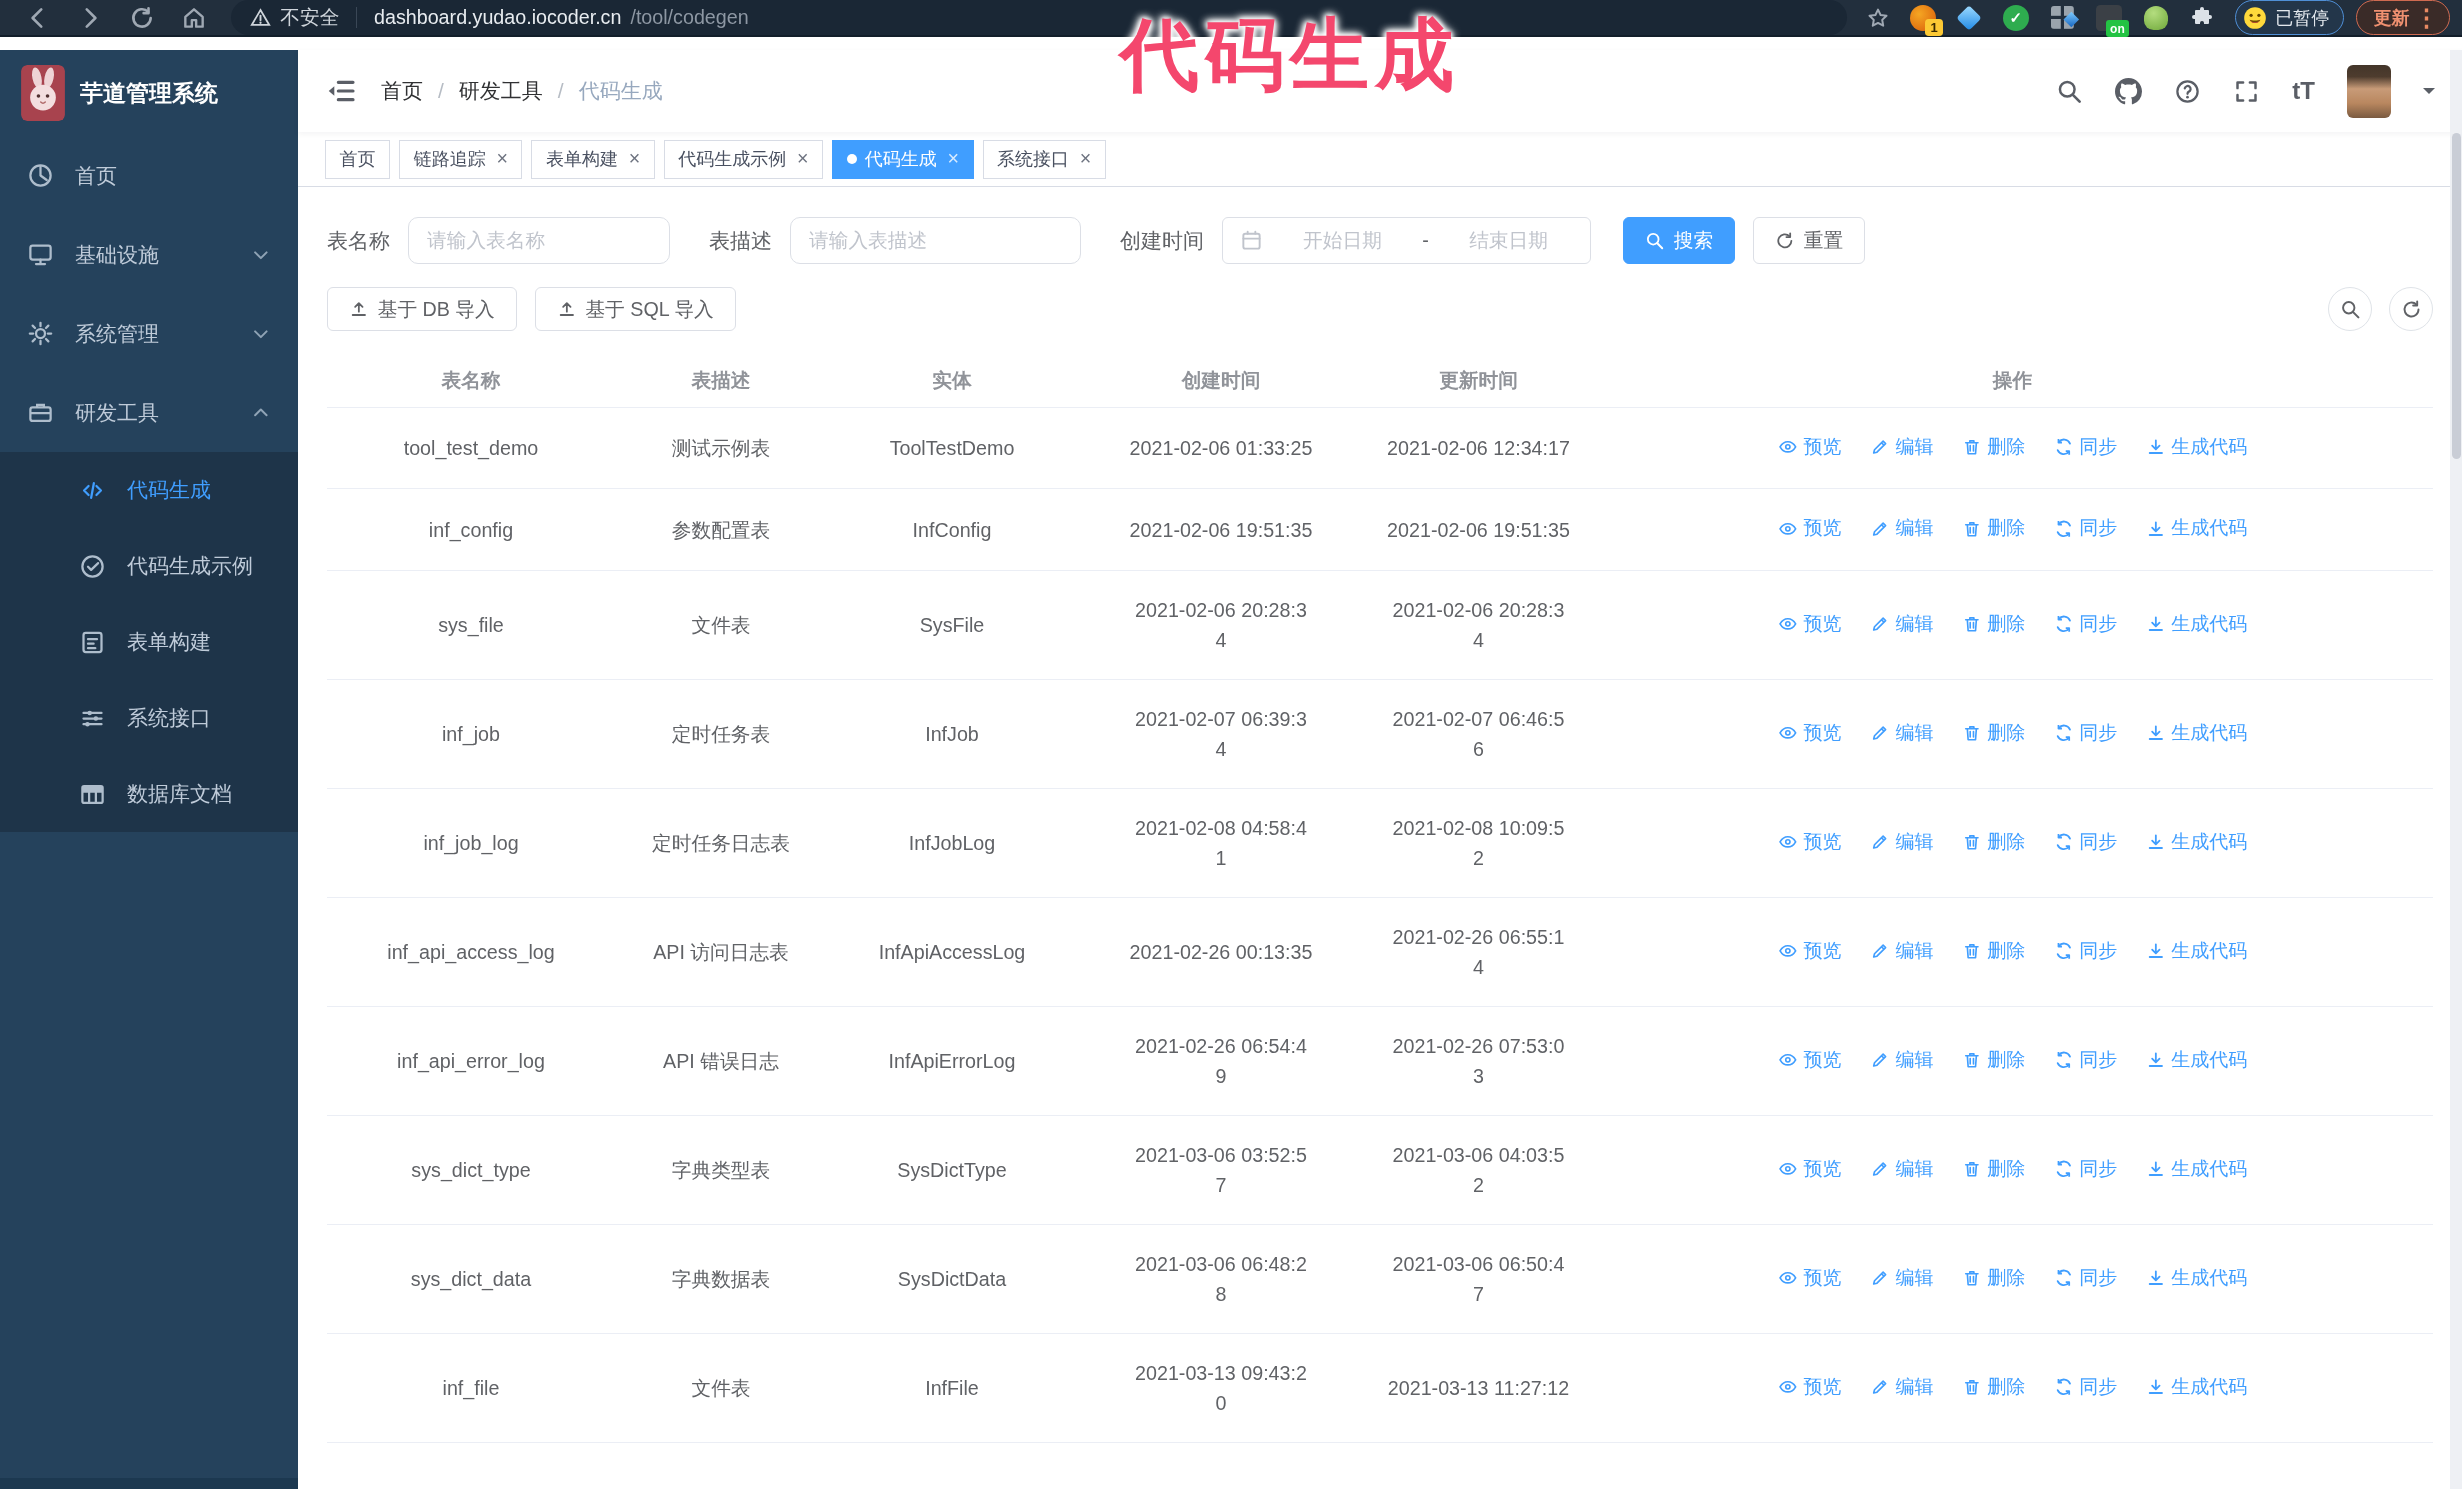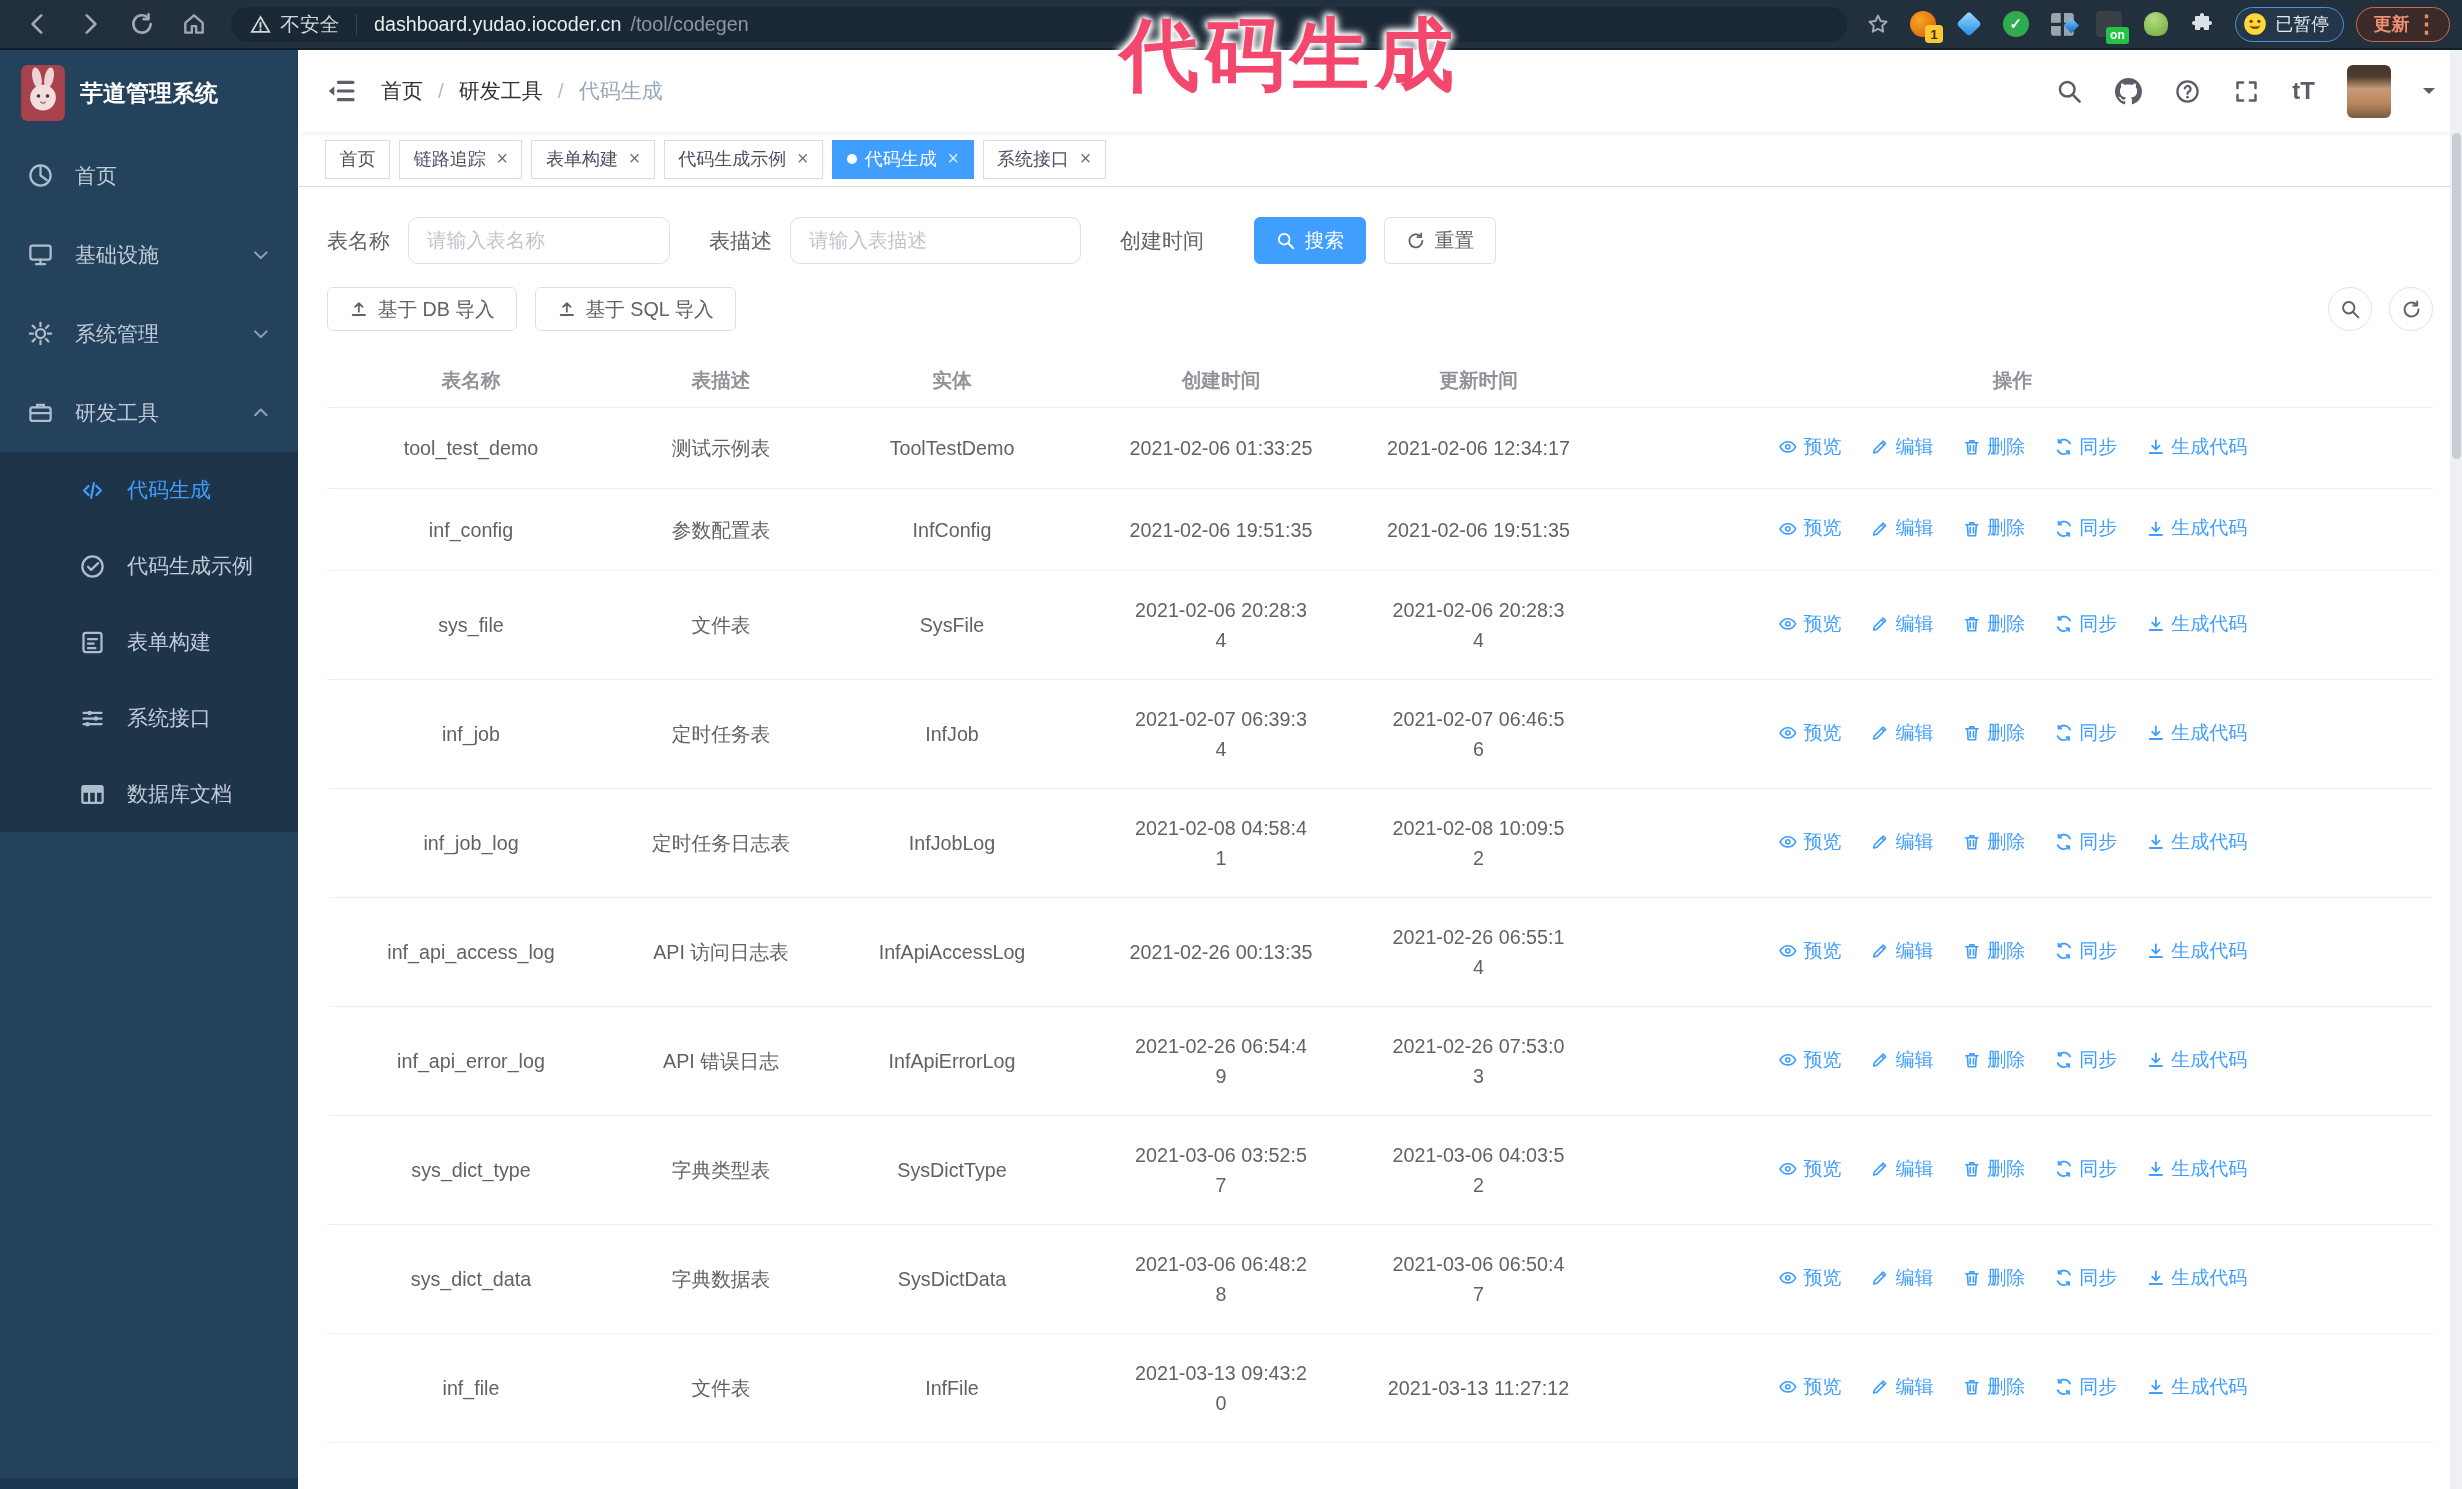--- a/index.html
+++ b/index.html
@@ -1,21 +1,21 @@
 <!DOCTYPE html>
 <html style="font-size:12px"><head>
 <meta charset="utf-8">
 <style>
   * { margin:0; padding:0; box-sizing:border-box; }
   html,body { width:2462px; height:1490px; }
   body { font-family:"Liberation Sans", sans-serif; background:#fff; }
   .screen { position:relative; width:2462px; height:1490px; overflow:hidden; background:#fff; }
 
   
-  .chrome { position:absolute; top:0; left:0; right:0; height:50px; background:#222f3d;
+  .chrome { position:absolute; top:0; left:0; right:0; height:37px; background:#222f3d;
             border-bottom:2.3px solid #121e2a; display:flex; align-items:center; padding:0 12px; z-index:10; }
   .ci { width:26px; height:26px; color:#9fa8b3; margin:0 13px; flex:none; cursor:pointer; }
   .omnibox { flex:1; height:35px; background:#1a2735; border-radius:18px; display:flex; align-items:center;
              padding:0 19.7px; margin:0 10.6px; font-size:19.7px; gap:9px; min-width:0; }
   .omni-warn { width:21px; height:21px; color:#cfd5db; flex:none; }
   .sec { color:#cfd5db; }
   .omni-sep { width:1.5px; height:21px; background:#3a4756; margin:0 7.6px; }
   .host { color:#e8ecf0; }
   .path { color:#8d97a3; }
   .star-ic { width:24px; height:24px; color:#9fa8b3; margin:0 9px; cursor:pointer; }
@@ -496,20 +496,28 @@
       </div>
 
       <div class="content">
 
         <div class="filter-row">
           <span class="flabel">表名称</span>
           <input class="f-input" placeholder="请输入表名称" style="">
           <span class="flabel spaced">表描述</span>
           <input class="f-input wide" placeholder="请输入表描述" style="">
           <span class="flabel spaced">创建时间</span>
+          <div class="daterange">
+            <svg class="cal" viewBox="0 0 30 30" width="23" height="23">
+                <use href="#i-caldr"></use>
+              </svg>
+            <span class="ph">开始日期</span>
+            <span class="dr-sep">-</span>
+            <span class="ph">结束日期</span>
+          </div>
           <button class="btn primary">
             <svg class="bi" viewBox="0 0 26 26" width="19.7" height="19.7">
                 <use href="#i-search"></use>
               </svg>
             <span>搜索</span>
           </button>
           <button class="btn">
             <svg class="bi" viewBox="0 0 26 26" width="19.7" height="19.7">
                 <use href="#i-refresh"></use>
               </svg>

